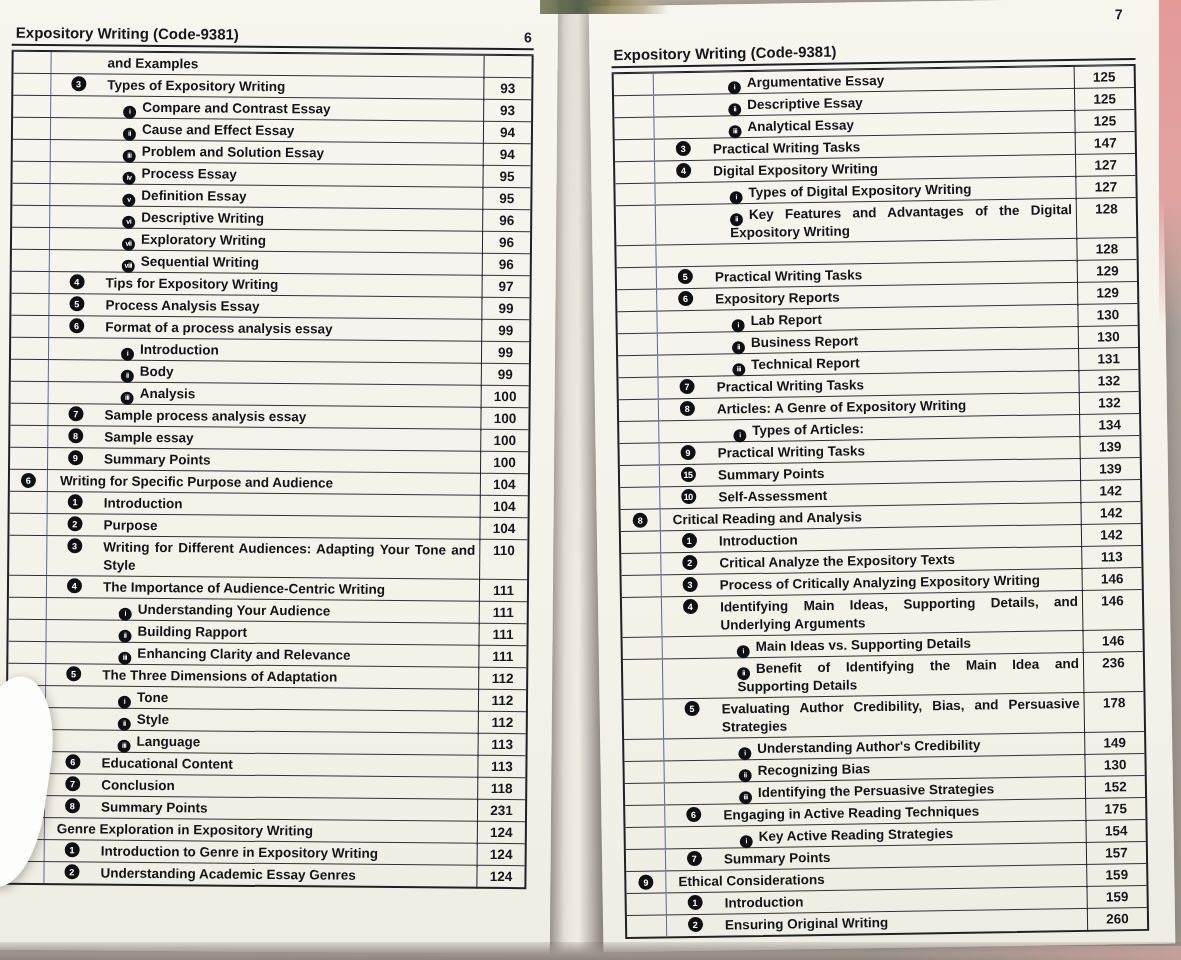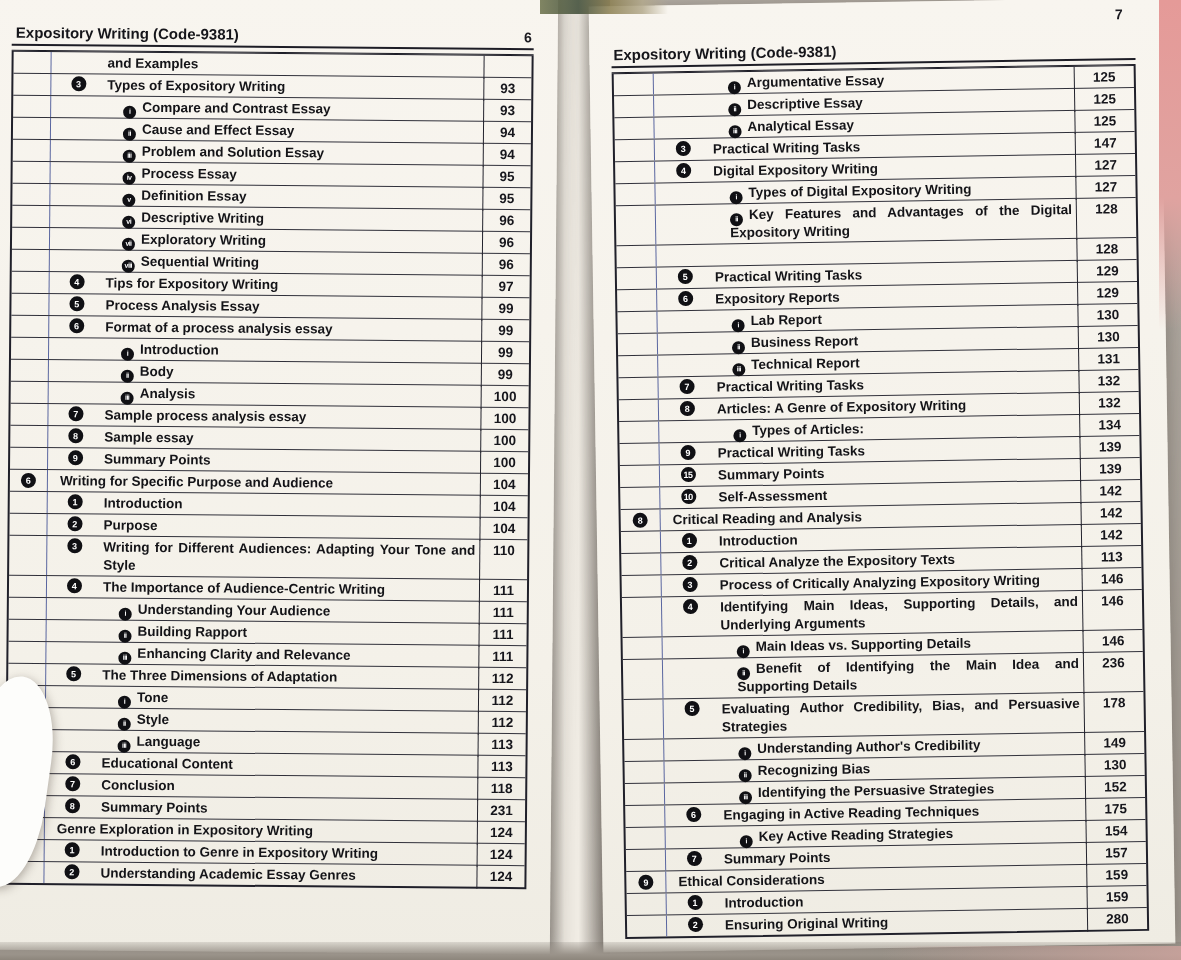--- a/index.html
+++ b/index.html
@@ -587,21 +587,21 @@
           </div>
           <div class="cell-label">Introduction</div>
           <div class="cell-page">159</div>
         </div>
         <div class="toc-row">
           <div class="cell-ch"></div>
           <div class="cell-sec">
             <span class="badge sec">2</span>
           </div>
           <div class="cell-label">Ensuring Original Writing</div>
-          <div class="cell-page">280</div>
+          <div class="cell-page">260</div>
         </div>
       </div>
   </div>
 
   <div id="top-smudge"></div>
   <div id="right-pink"></div>
   <div id="bottom-strip"></div>
   <div id="bottom-pink"></div>
   <div id="finger-blob"></div>
 </div>

